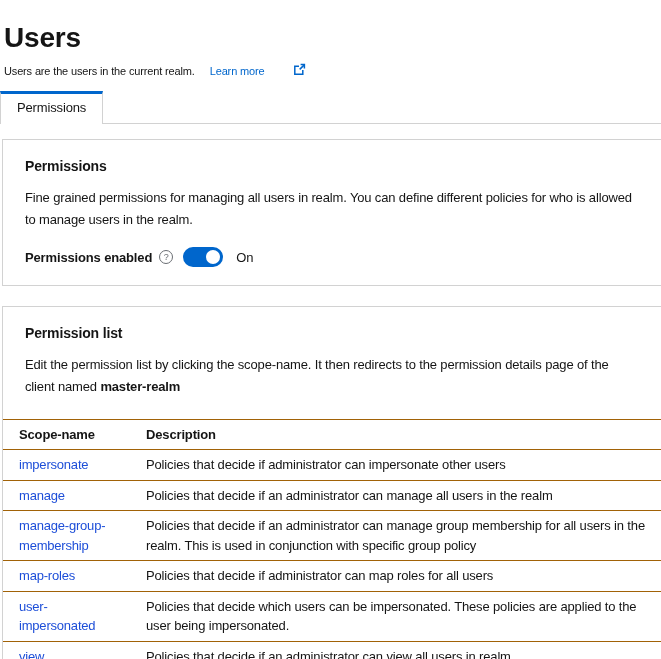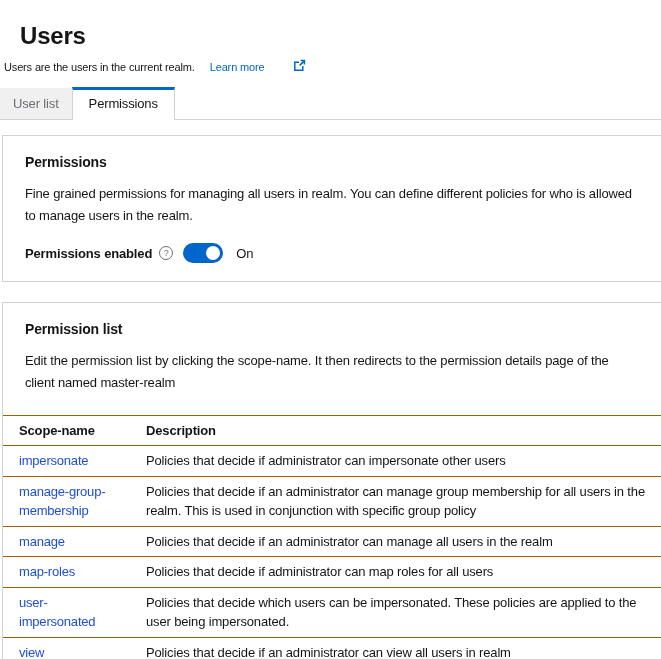--- a/index.html
+++ b/index.html
@@ -6,21 +6,21 @@
   html, body { margin: 0; padding: 0; }
   body {
     width: 661px; height: 659px; overflow: hidden;
     background: #ffffff; color: #151515;
     font-family: "Liberation Sans", "DejaVu Sans", sans-serif;
     font-size: 13px; letter-spacing: -0.15px;
   }
 
   
   .page-header { padding: 22px 0 0 4px; }
-  .page-title { font-size: 24px; font-weight: 700; margin: 0 0 9px 16px; letter-spacing: -0.2px; }
+  .page-title { font-size: 28px; font-weight: 700; margin: 0 0 9px 0; letter-spacing: -0.2px; }
   .subtitle-row { font-size: 11px; display: flex; align-items: center; }
   .learn-more { color: #0066cc; text-decoration: none; margin-left: 15px; cursor: pointer; display: inline-flex; align-items: center; gap: 24px; }
   .ext-icon { margin-left: 5px; display: inline-block; }
 
   
   .tabs { display: flex; align-items: flex-end; border-bottom: 1px solid #d2d2d2; margin-top: 13px; position: relative; }
   .tab { padding: 8px 13px; cursor: pointer; white-space: nowrap; }
   .tab.inactive { background: #f0f0f0; color: #6a6e73; }
   .tab.active {
     background: #ffffff; color: #151515;
@@ -53,21 +53,21 @@
   .switch { width: 40px; height: 20px; border-radius: 10px; background: #0066cc; position: relative; margin-left: 10px; cursor: pointer; }
   .switch-knob { position: absolute; top: 3px; right: 3px; width: 14px; height: 14px; border-radius: 50%; background: #ffffff; }
   .switch-state { margin-left: 13px; }
 
   
   .perm-table { width: 100%; border-collapse: collapse; table-layout: fixed; margin-top: 21px; font-size: 13px; }
   .perm-table th, .perm-table td { text-align: left; vertical-align: top; border-top: 1px solid #a16207; }
   .perm-table th { font-weight: 700; padding: 6px 8px 6px 16px; line-height: 17px; }
   .perm-table td { padding: 5px 8px 5px 16px; line-height: 19.5px; }
   .scope-link { color: #1d4ed8; text-decoration: none; cursor: pointer; letter-spacing: -0.2px; word-wrap: break-word; }
-  strong { font-weight: 400; }
+  strong { font-weight: 700; }
 </style>
 </head>
 <body>
 
 <header class="page-header">
   <h1 class="page-title">Users</h1>
   <div class="subtitle-row">
     <span>Users are the users in the current realm.</span>
     <a class="learn-more">
       <span>Learn more</span>
@@ -76,21 +76,20 @@
           <path d="M9.8 7v4.2H1.8V3.2H6" stroke="#0066cc" stroke-width="1.5" fill="none"></path>
           <path d="M7.6 1.6h3.8v3.8" stroke="#0066cc" stroke-width="1.5" fill="none"></path>
           <path d="M11 2.1 6.7 6.4" stroke="#0066cc" stroke-width="1.5"></path>
         </svg>
       </span>
     </a>
   </div>
 </header>
 
 <nav class="tabs">
-  <div class="tab inactive">User list</div>
   <div class="tab active">Permissions</div>
 </nav>
 
 <section class="card">
   <div class="card-body">
     <h2 class="card-title">Permissions</h2>
     <p class="card-desc">Fine grained permissions for managing all users in realm. You can define different policies for who is allowed to manage users in the realm.</p>
     <div class="toggle-row">
       <span class="toggle-label">Permissions enabled</span>
       <span class="help-icon">?</span>
@@ -118,27 +117,27 @@
         <th>Description</th>
       </tr>
     </thead>
     <tbody id="perm-tbody">
   <tr>
     <td><a class="scope-link">impersonate</a></td>
     <td>Policies that decide if administrator can impersonate other users</td>
   </tr>
 
   <tr>
-    <td><a class="scope-link">manage-group-membership</a></td>
-    <td>Policies that decide if an administrator can manage group membership for all users in the realm. This is used in conjunction with specific group policy</td>
+    <td><a class="scope-link">manage</a></td>
+    <td>Policies that decide if an administrator can manage all users in the realm</td>
   </tr>
 
   <tr>
-    <td><a class="scope-link">manage</a></td>
-    <td>Policies that decide if an administrator can manage all users in the realm</td>
+    <td><a class="scope-link">manage-group-membership</a></td>
+    <td>Policies that decide if an administrator can manage group membership for all users in the realm. This is used in conjunction with specific group policy</td>
   </tr>
 
   <tr>
     <td><a class="scope-link">map-roles</a></td>
     <td>Policies that decide if administrator can map roles for all users</td>
   </tr>
 
   <tr>
     <td><a class="scope-link">user-impersonated</a></td>
     <td>Policies that decide which users can be impersonated. These policies are applied to the user being impersonated.</td>

